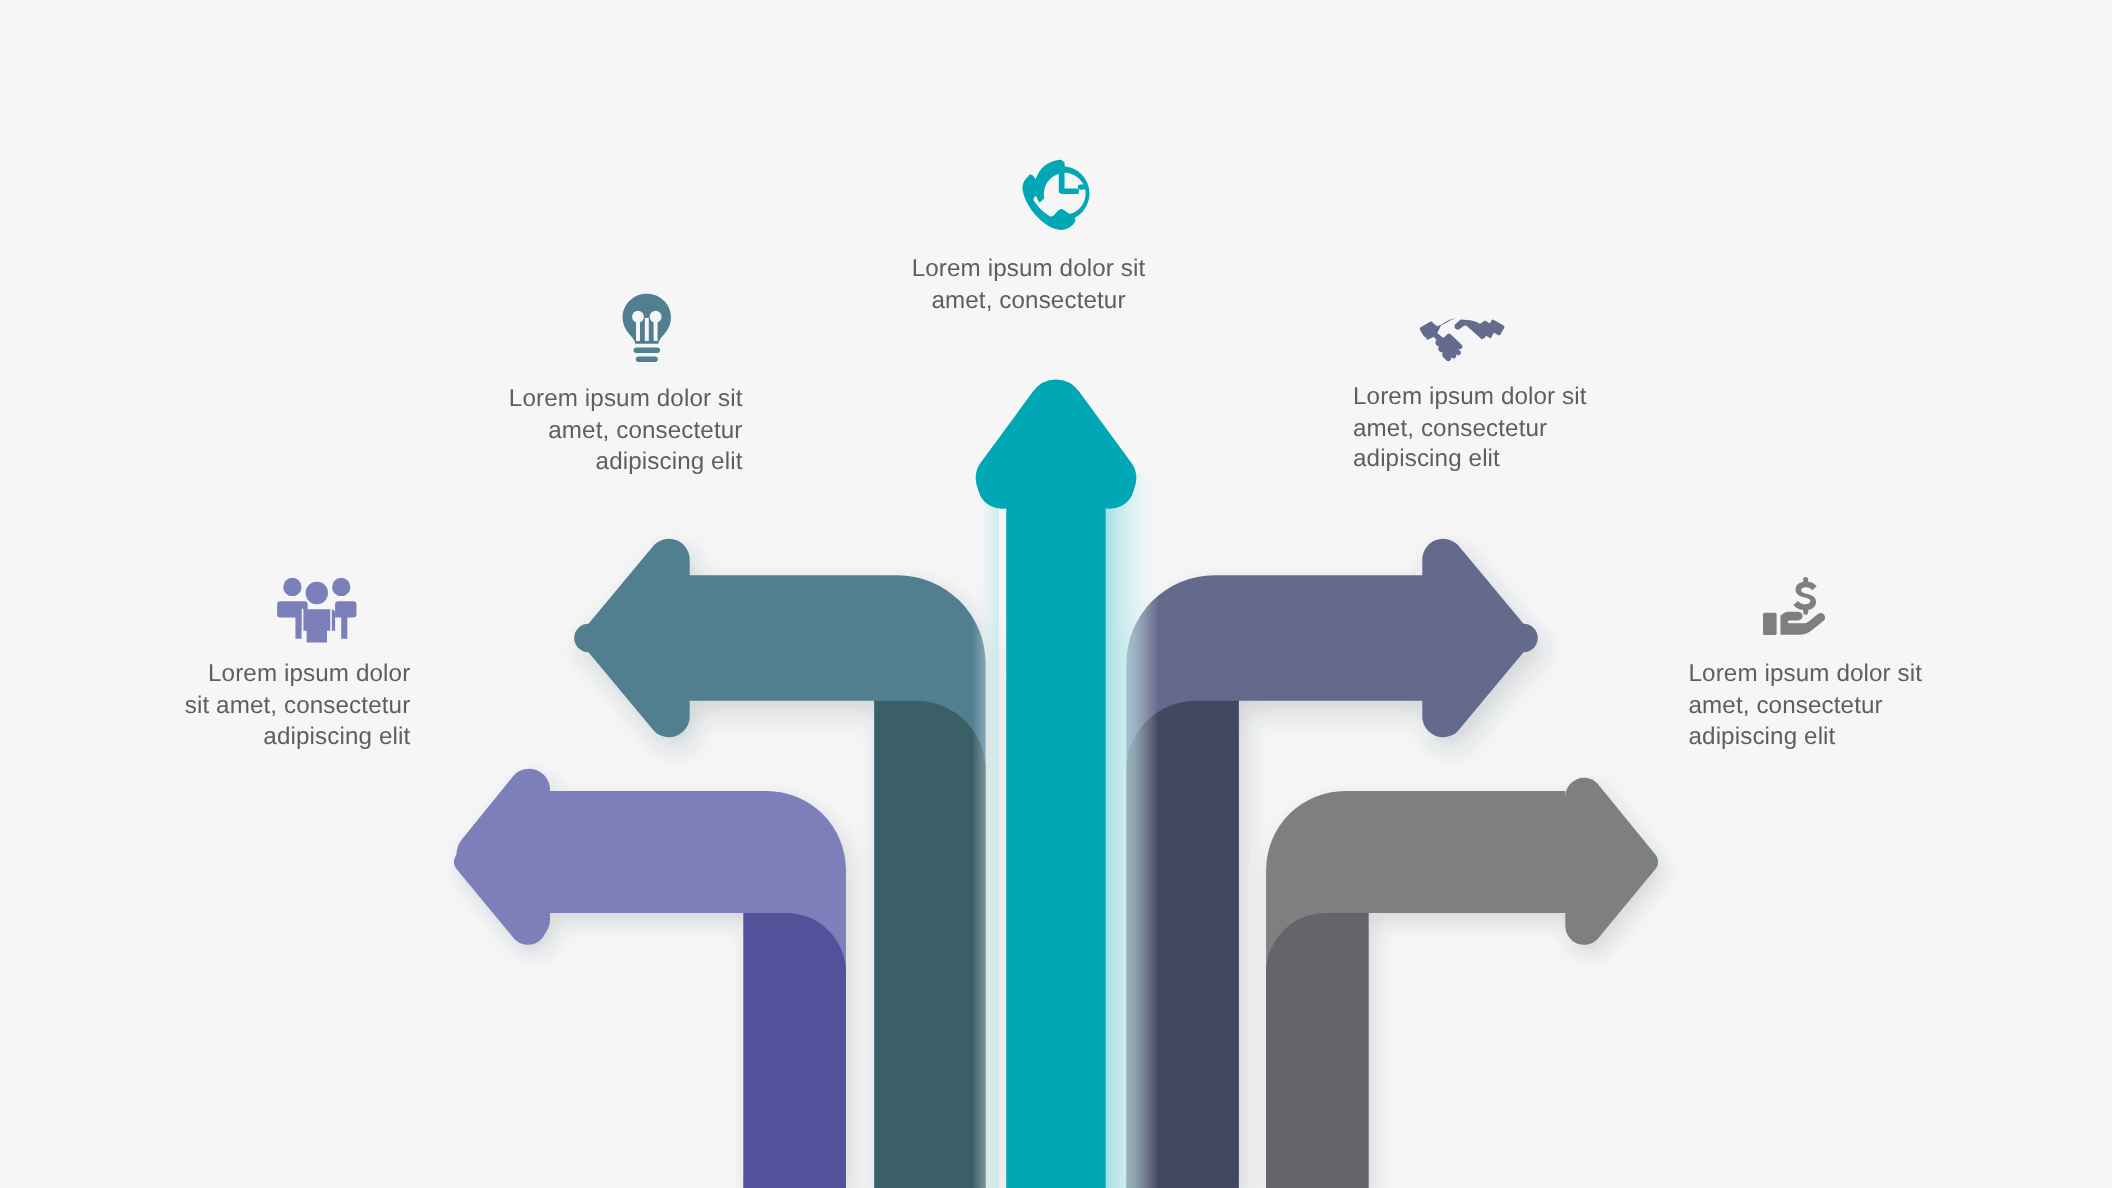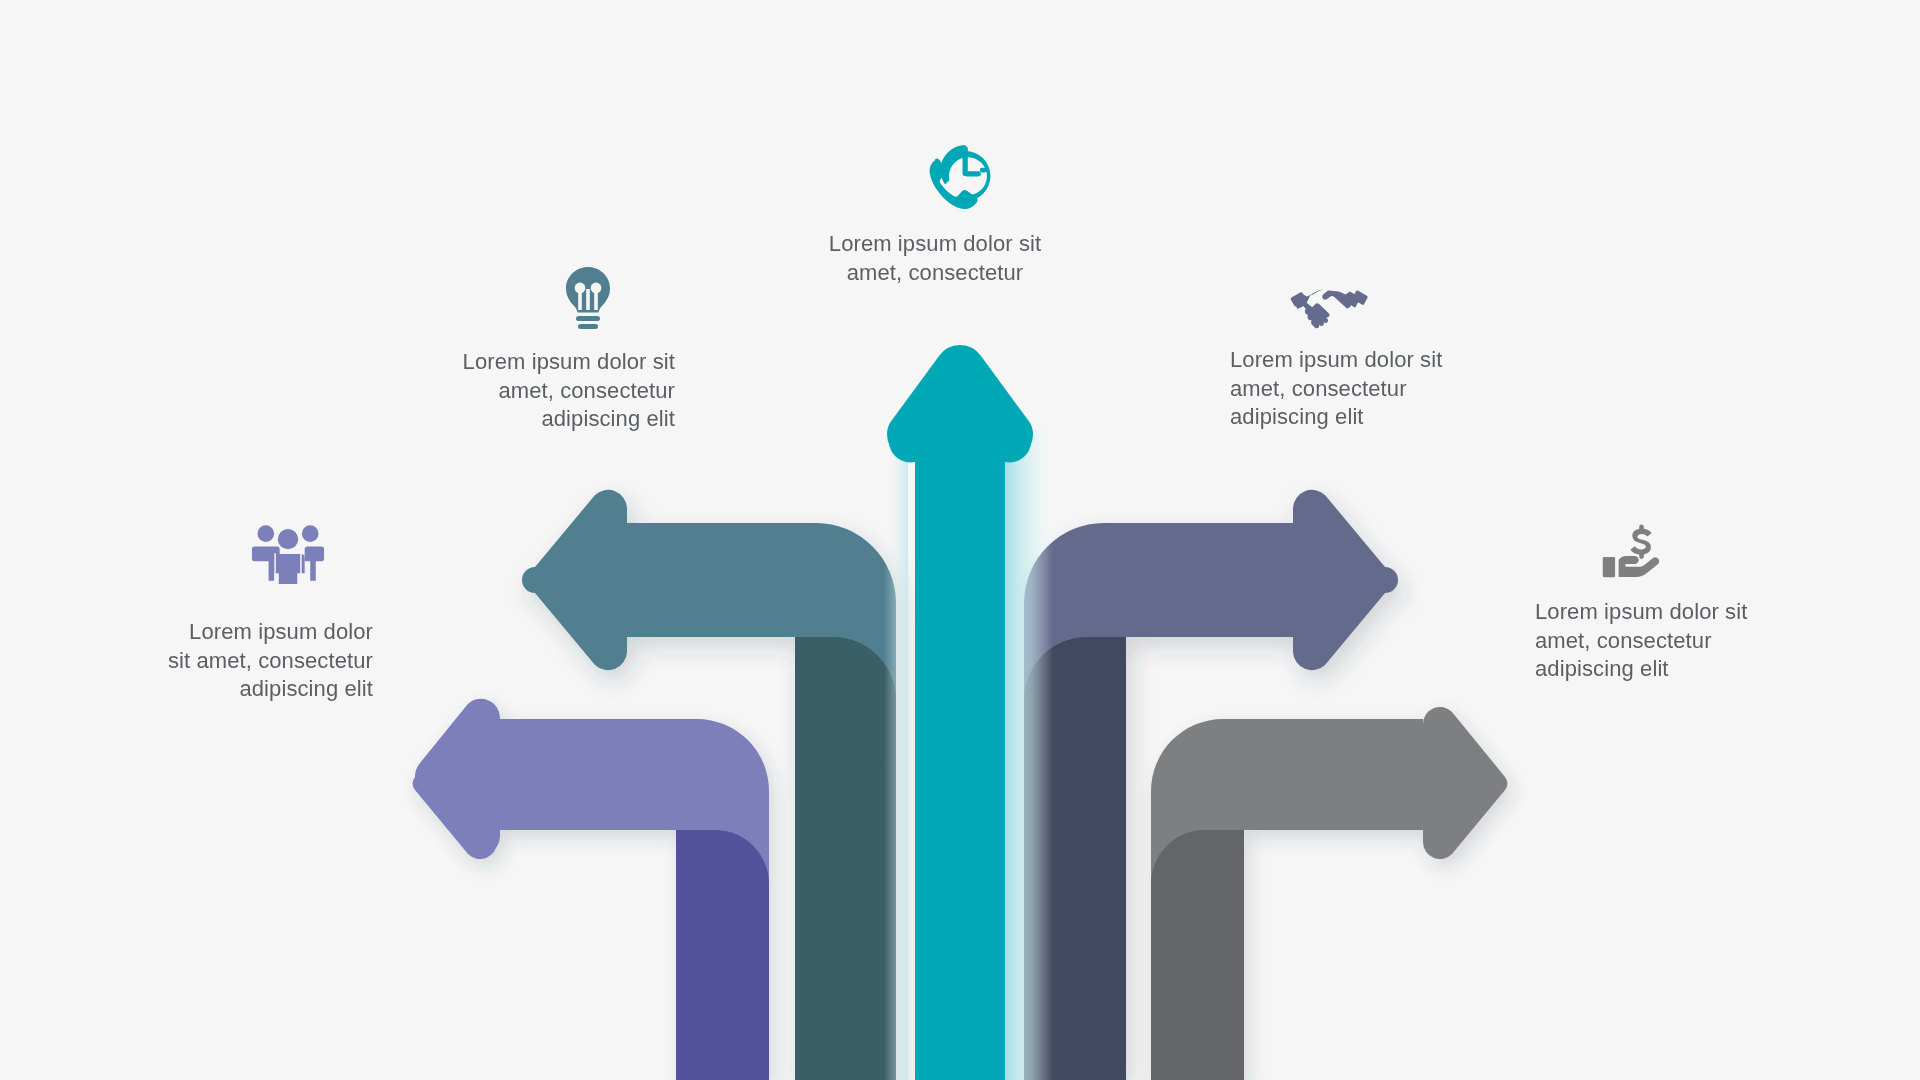--- a/index.html
+++ b/index.html
@@ -52,21 +52,21 @@
   #icon-support { left: 908px;  top: 128px; }
   #icon-idea    { left: 540px;  top: 253px; }
   #icon-deal    { left: 1282px; top: 258px; }
   #icon-team    { left: 240px;  top: 505px; }
   #icon-money   { left: 1590px; top: 502px; }
 
   
   #cap-support { left: 790px;  top: 230px;  width: 290px; }
   #cap-idea    { left: 330px;  top: 348px;  width: 345px; }
   #cap-deal    { left: 1230px; top: 346px;  width: 330px; }
-  #cap-team    { left: 80px;   top: 598px;  width: 293px; margin-top: 20px; }
+  #cap-team    { left: 80px;   top: 598px;  width: 293px; }
   #cap-money   { left: 1535px; top: 598px;  width: 330px; }
 </style>
 </head>
 <body>
 
 <div id="stage">
 
   <svg id="arrow-layer" viewBox="0 0 1920 1080">
     <defs>
 

